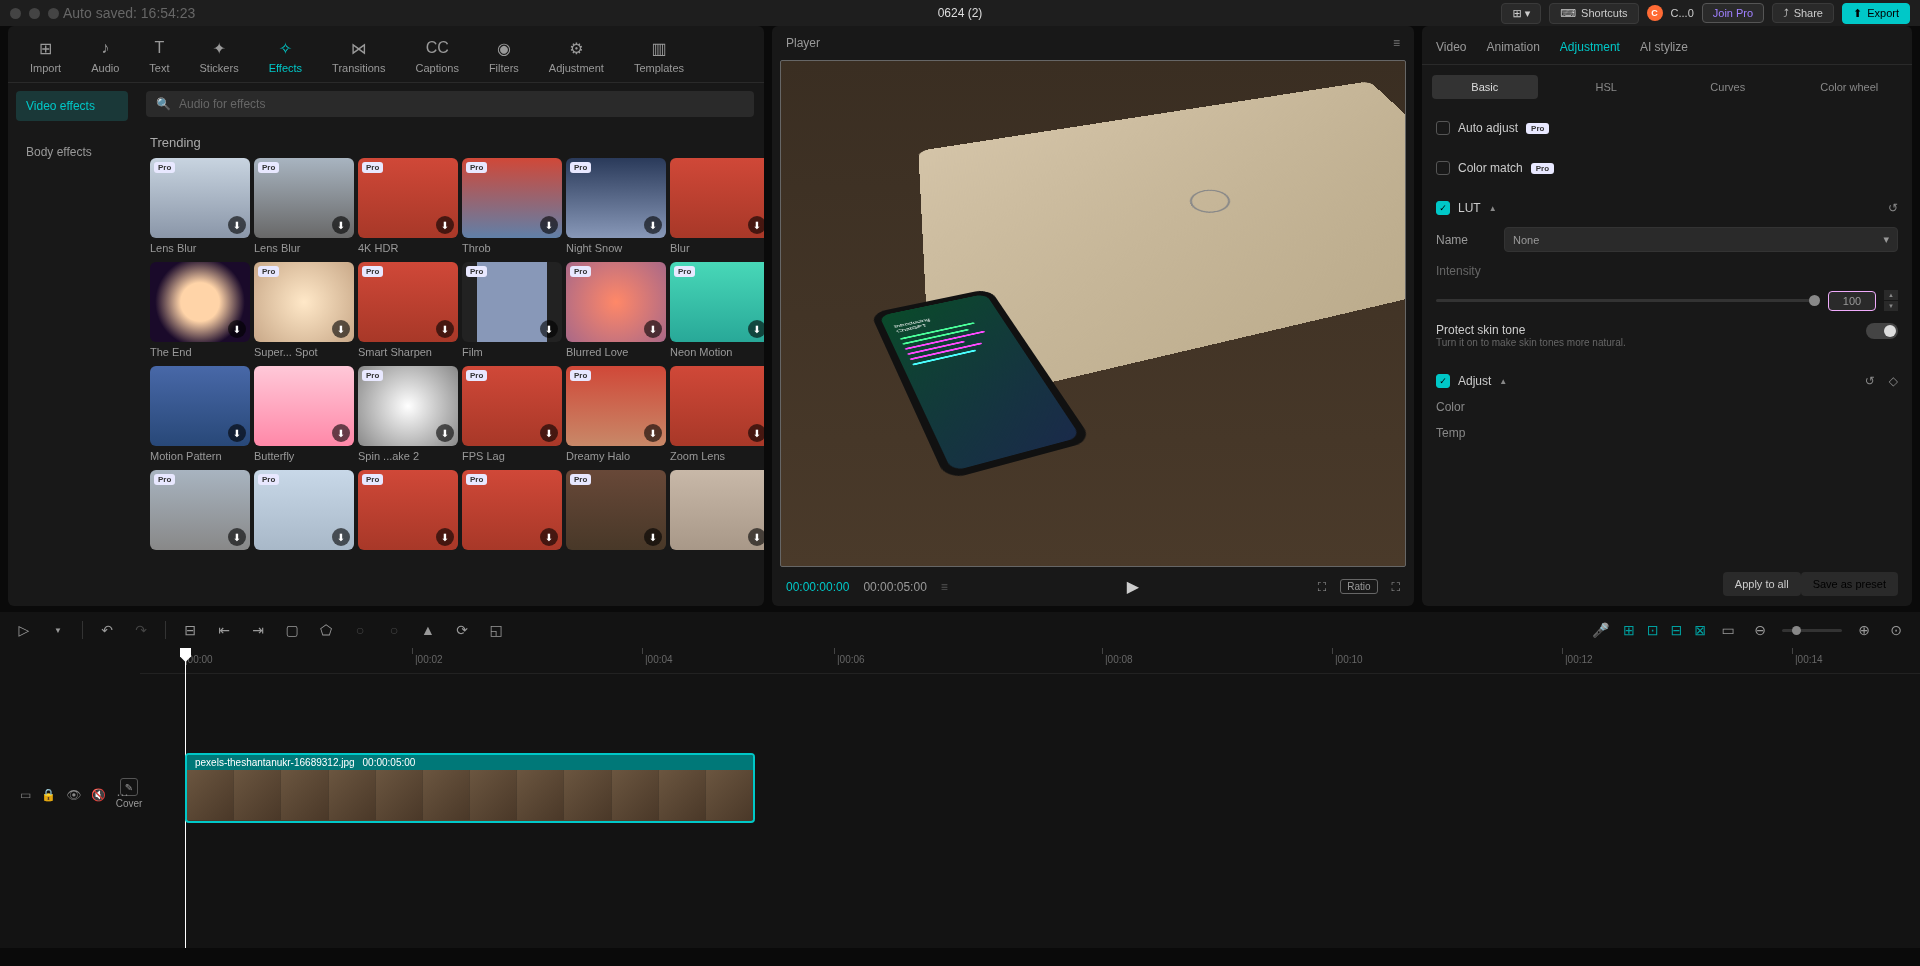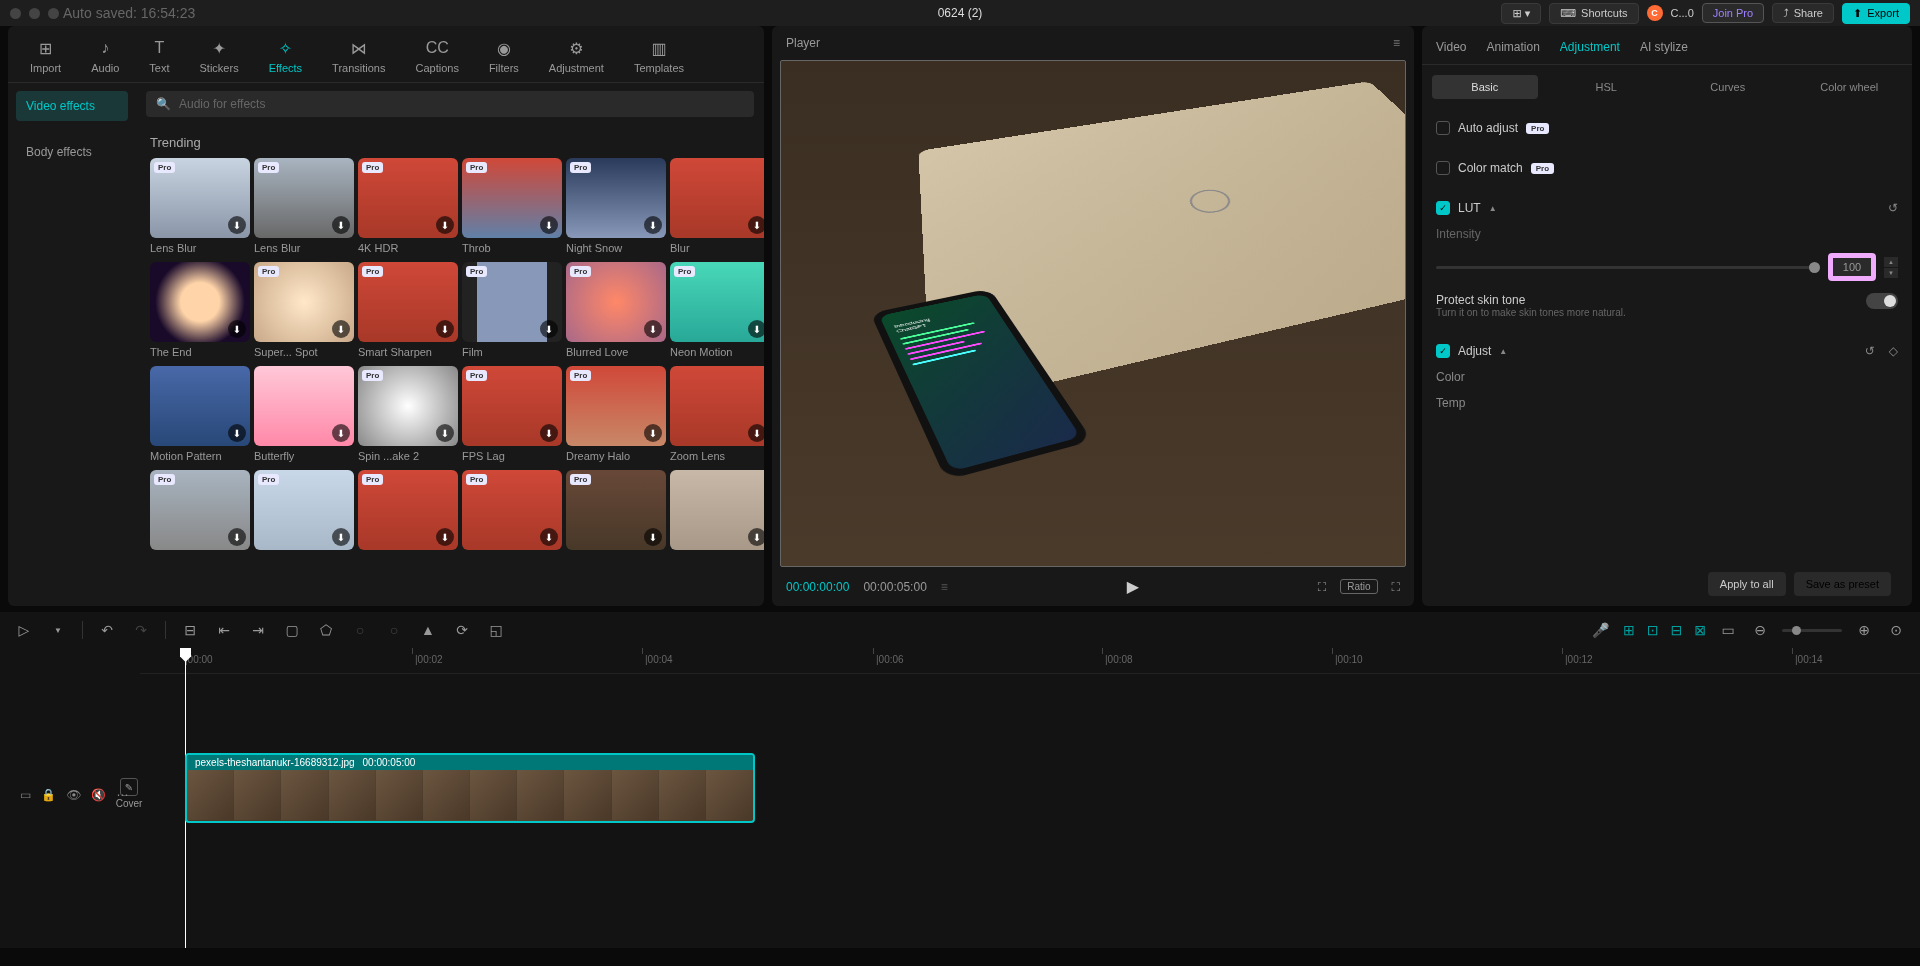--- a/index.html
+++ b/index.html
@@ -51,27 +51,27 @@
 .panel-row{display:flex;align-items:center;gap:8px;padding:6px 0}
 .checkbox{width:14px;height:14px;border-radius:3px;border:1px solid #555;display:flex;align-items:center;justify-content:center}
 .checkbox.on{background:#00c8c8;border-color:#00c8c8;color:#000;font-size:9px}
 .pro-tag{background:#e8e8ff;color:#333;font-size:8px;padding:1px 5px;border-radius:3px;font-weight:bold}
 .panel-label{color:#ccc;font-size:12px}
 .collapse-arrow{color:#888;font-size:8px}
 .reset-icon{margin-left:auto;color:#888;font-size:12px}
 .dropdown{flex:1;background:#2a2a2a;border:1px solid #333;border-radius:4px;padding:5px 8px;display:flex;justify-content:space-between;align-items:center;color:#999;font-size:11px}
 .slider{flex:1;height:3px;background:#333;border-radius:2px;position:relative}
 .slider-thumb{position:absolute;right:0;top:-4px;width:11px;height:11px;background:#888;border-radius:50%}
-.num-box{width:48px;background:#2a2a2a;border:5px solid #f0abfc;border-radius:4px;padding:3px 6px;color:#999;font-size:11px;text-align:center}
+.num-box{width:48px;background:#2a2a2a;border:1px solid #f0abfc;border-radius:4px;padding:3px 6px;color:#999;font-size:11px;text-align:center}
 .stepper{display:flex;flex-direction:column;gap:1px}
 .stepper span{width:14px;height:10px;background:#2a2a2a;display:flex;align-items:center;justify-content:center;font-size:6px;color:#888}
 .toggle{width:32px;height:16px;background:#444;border-radius:8px;position:relative;margin-left:auto}
 .toggle-knob{width:12px;height:12px;background:#ddd;border-radius:50%;position:absolute;top:2px;right:2px}
 .hint{color:#666;font-size:10px}
-.panel-footer{display:flex;justify-content:flex-end;gap:8px;padding:10px 21px}
+.panel-footer{display:flex;justify-content:flex-end;padding:10px 14px}
 .panel-btn{background:#2a2a2a;border-radius:4px;padding:6px 12px;font-size:11px;color:#ccc}
 .toolbar{height:36px;background:#131313;display:flex;align-items:center;padding:0 14px;gap:14px;margin-top:6px}
 .tool{color:#999;font-size:14px;width:20px;text-align:center;cursor:pointer}
 .tool.disabled{color:#444}
 .toolbar-right{margin-left:auto;display:flex;align-items:center;gap:12px}
 .tb-icon{color:#00a0a0;font-size:14px}
 .zoom-slider{width:60px;height:3px;background:#333;border-radius:2px;position:relative}
 .zoom-slider::after{content:'';position:absolute;left:10px;top:-3px;width:9px;height:9px;background:#888;border-radius:50%}
 .timeline{flex:1;background:#131313;display:flex;position:relative}
 .timeline-left{width:140px;background:#131313;display:flex;flex-direction:column}
@@ -395,20 +395,27 @@
         <span class="checkbox"></span>
         <span class="panel-label">Color match</span>
         <span class="pro-tag">Pro</span>
       </div>
       <div>
         <div class="panel-row">
           <span class="checkbox on">✓</span>
           <span class="panel-label">LUT</span>
           <span class="collapse-arrow">▲</span>
           <span class="reset-icon">↺</span>
+        </div>
+        <div class="panel-row">
+          <span style="width:60px;color:#999">Name</span>
+          <div class="dropdown">
+            <span>None</span>
+              <span>▾</span>
+          </div>
         </div>
         <div class="panel-row">
           <span style="width:60px;color:#666">Intensity</span>
         </div>
         <div class="panel-row">
           <div class="slider">
               <div class="slider-thumb"></div>
             </div>
           <span class="num-box">100</span>
           <div class="stepper">
@@ -492,21 +499,21 @@
     <div class="cover-btn" style="margin-left:118px">
       <span class="cover-icon">✎</span>
       <span>Cover</span>
     </div>
   </div>
   <div class="timeline-main">
     <div class="ruler" id="ruler">
         <span class="ruler-mark" style="left: 45px;">|00:00</span>
         <span class="ruler-mark" style="left: 275px;">|00:02</span>
         <span class="ruler-mark" style="left: 505px;">|00:04</span>
-        <span class="ruler-mark" style="left: 736px;">|00:06</span>
+        <span class="ruler-mark" style="left: 697px;">|00:06</span>
         <span class="ruler-mark" style="left: 965px;">|00:08</span>
         <span class="ruler-mark" style="left: 1195px;">|00:10</span>
         <span class="ruler-mark" style="left: 1425px;">|00:12</span>
         <span class="ruler-mark" style="left: 1655px;">|00:14</span>
       </div>
     <div class="playhead"></div>
     <div class="clip">
       <div class="clip-header">
         <span>pexels-theshantanukr-16689312.jpg</span>
         <span>00:00:05:00</span>

